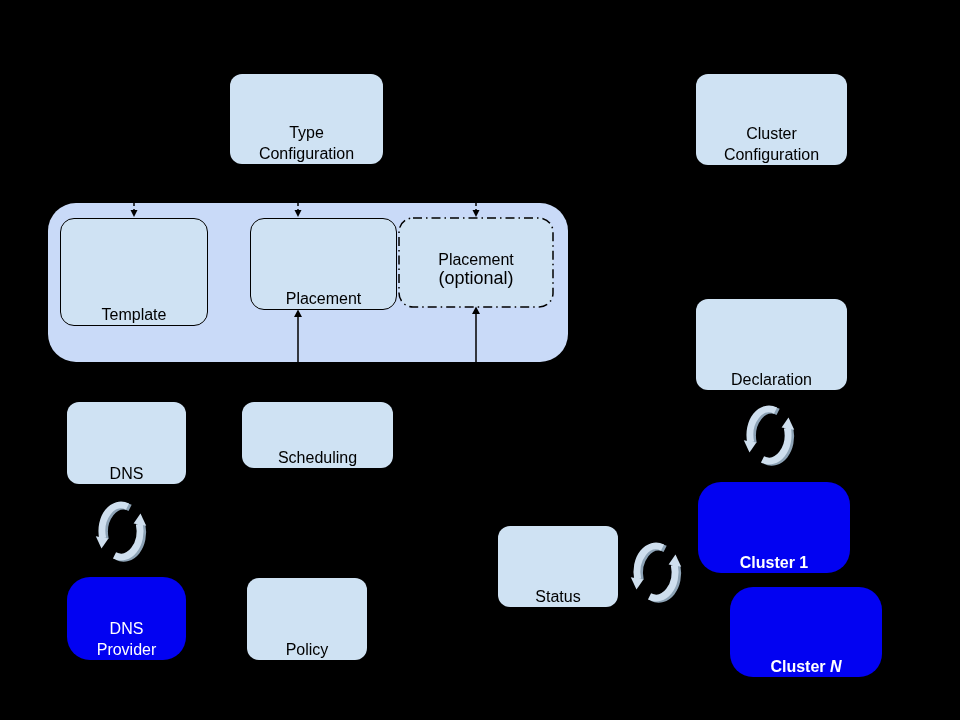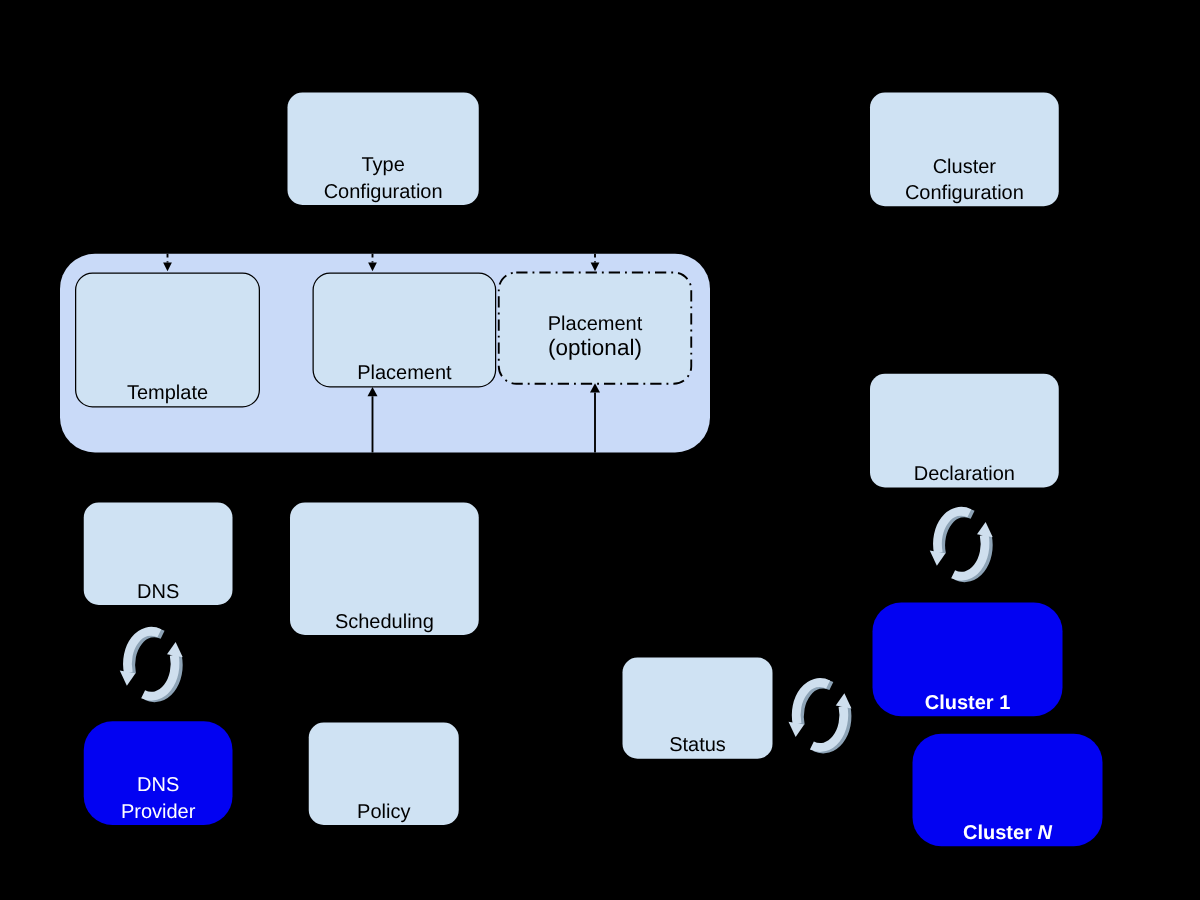--- a/index.html
+++ b/index.html
@@ -33,21 +33,21 @@
   .italic{font-style:italic;}
   svg.overlay{position:absolute;left:0;top:0;pointer-events:none;}
 
   
   #node-type-config{left:230px;top:74px;width:153px;height:90px;}
   #node-cluster-config{left:696px;top:74px;width:151px;height:91px;}
   #node-template{left:60px;top:218px;width:148px;height:108px;}
   #node-placement{left:225px;top:218px;width:147px;height:92px;margin-left:25px;}
   #node-overrides{left:399px;top:218px;width:154px;height:89px;}
   #node-dns{left:67px;top:402px;width:119px;height:82px;}
-  #node-scheduling{left:232px;top:402px;width:151px;height:106px;}
+  #node-scheduling{left:242px;top:402px;width:151px;height:66px;}
   #node-propagation{left:696px;top:299px;width:151px;height:91px;}
   #node-status{left:498px;top:526px;width:120px;height:81px;}
   #node-dns-provider{left:67px;top:577px;width:119px;height:83px;}
   #node-policy{left:247px;top:578px;width:120px;height:82px;}
   #node-cluster-1{left:698px;top:482px;width:152px;height:91px;}
   #node-cluster-n{left:698px;top:587px;width:152px;height:90px;margin-left:32px;}
 </style>
 </head>
 <body>
 

